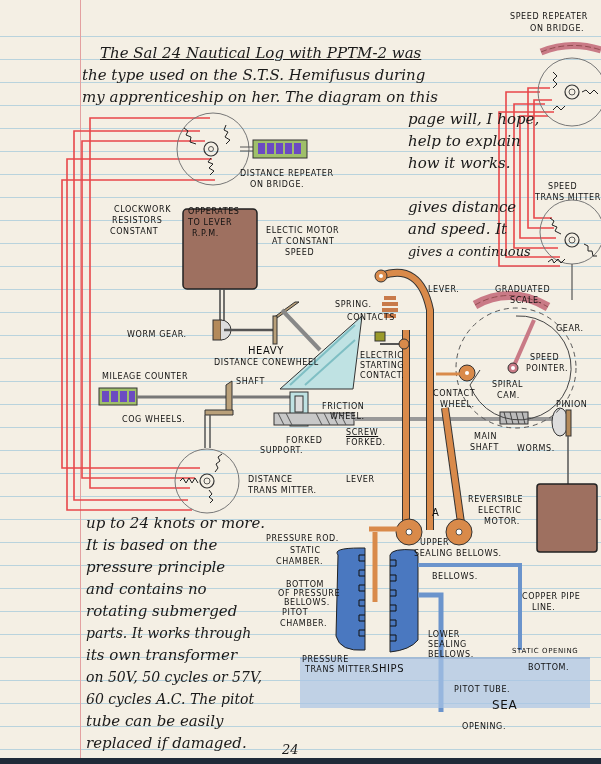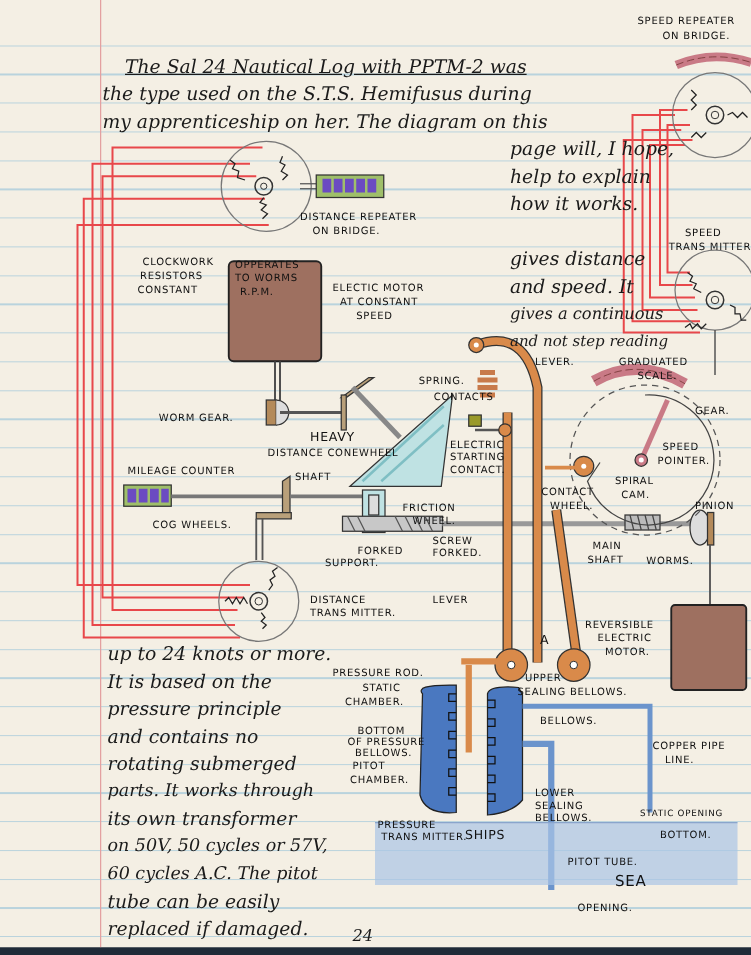--- a/index.html
+++ b/index.html
@@ -207,21 +207,20 @@
   <div class="hand" style="left:100px;top:42px;text-decoration:underline;">The Sal 24 Nautical Log with PPTM-2 was</div>
   <div class="hand" style="left:82px;top:64px;">the type used on the S.T.S. Hemifusus during</div>
   <div class="hand" style="left:82px;top:86px;">my apprenticeship on her. The diagram on this</div>
 
   <div class="hand" style="left:408px;top:108px;">page will, I hope,</div>
   <div class="hand" style="left:408px;top:130px;">help to explain</div>
   <div class="hand" style="left:408px;top:152px;">how it works.</div>
   <div class="hand" style="left:408px;top:196px;">gives distance</div>
   <div class="hand" style="left:408px;top:218px;">and speed. It</div>
   <div class="hand" style="left:408px;top:240px;font-size:13px;">gives a continuous</div>
-  <div class="hand" style="left:408px;top:262px;font-size:12px;">and not step reading</div>
 
   <div class="hand" style="left:86px;top:512px;">up to 24 knots or more.</div>
   <div class="hand" style="left:86px;top:534px;">It is based on the</div>
   <div class="hand" style="left:86px;top:578px;">and contains no</div>
   <div class="hand" style="left:86px;top:556px;">pressure principle</div>
   <div class="hand" style="left:86px;top:600px;">rotating submerged</div>
   <div class="hand" style="left:86px;top:622px;font-size:14px;">parts. It works through</div>
   <div class="hand" style="left:86px;top:644px;">its own transformer</div>
   <div class="hand" style="left:86px;top:666px;font-size:14px;">on 50V, 50 cycles or 57V,</div>
   <div class="hand" style="left:86px;top:688px;font-size:14px;">60 cycles A.C. The pitot</div>
@@ -233,21 +232,21 @@
   <div class="lbl" style="left:510px;top:12px;">SPEED REPEATER</div>
   <div class="lbl" style="left:530px;top:24px;">ON BRIDGE.</div>
 
   <div class="lbl" style="left:240px;top:169px;">DISTANCE REPEATER</div>
   <div class="lbl" style="left:250px;top:180px;">ON BRIDGE.</div>
 
   <div class="lbl" style="left:114px;top:205px;">CLOCKWORK</div>
   <div class="lbl" style="left:112px;top:216px;">RESISTORS</div>
   <div class="lbl" style="left:110px;top:227px;">CONSTANT</div>
   <div class="lbl" style="left:188px;top:207px;">OPPERATES</div>
-  <div class="lbl" style="left:188px;top:218px;">TO WORMS</div>
+  <div class="lbl" style="left:188px;top:218px;">TO LEVER</div>
   <div class="lbl" style="left:192px;top:229px;">R.P.M.</div>
 
   <div class="lbl" style="left:266px;top:226px;">ELECTIC MOTOR</div>
   <div class="lbl" style="left:272px;top:237px;">AT CONSTANT</div>
   <div class="lbl" style="left:285px;top:248px;">SPEED</div>
 
   <div class="lbl" style="left:548px;top:182px;">SPEED</div>
   <div class="lbl" style="left:535px;top:193px;">TRANS MITTER</div>
 
   <div class="lbl" style="left:428px;top:285px;">LEVER.</div>
@@ -279,21 +278,21 @@
   <div class="lbl" style="left:433px;top:389px;">CONTACT</div>
   <div class="lbl" style="left:440px;top:400px;">WHEEL.</div>
 
   <div class="lbl" style="left:556px;top:400px;">PINION</div>
 
   <div class="lbl" style="left:322px;top:402px;">FRICTION</div>
   <div class="lbl" style="left:330px;top:412px;">WHEEL.</div>
 
   <div class="lbl" style="left:122px;top:415px;">COG WHEELS.</div>
 
-  <div class="lbl" style="left:346px;top:428px;">SCREW</div>
+  <div class="lbl" style="left:346px;top:428px;text-decoration:underline;">SCREW</div>
   <div class="lbl" style="left:346px;top:438px;">FORKED.</div>
 
   <div class="lbl" style="left:258px;top:436px;padding-left:28px;">FORKED</div>
   <div class="lbl" style="left:260px;top:446px;">SUPPORT.</div>
 
   <div class="lbl" style="left:474px;top:432px;">MAIN</div>
   <div class="lbl" style="left:470px;top:443px;">SHAFT</div>
   <div class="lbl" style="left:517px;top:444px;">WORMS.</div>
 
   <div class="lbl" style="left:346px;top:475px;">LEVER</div>

